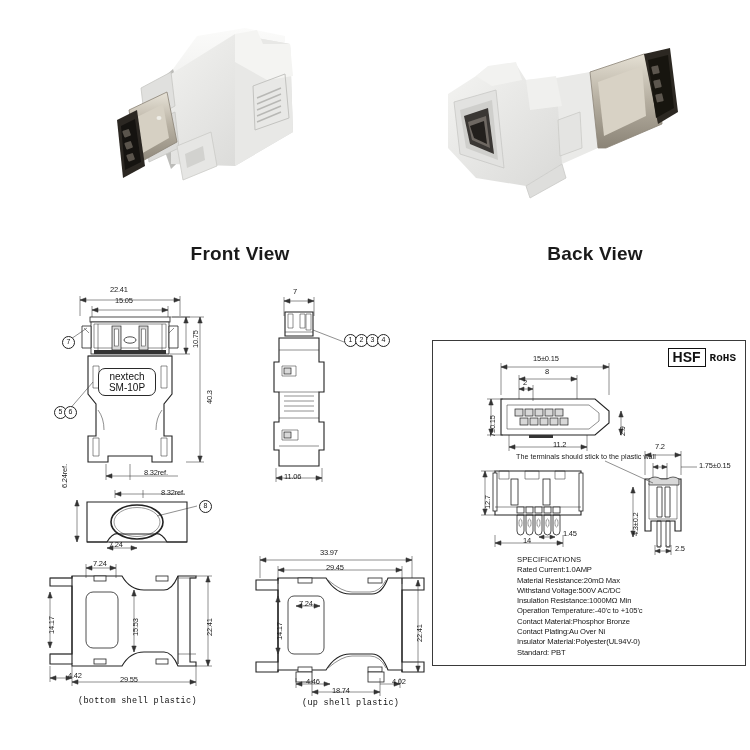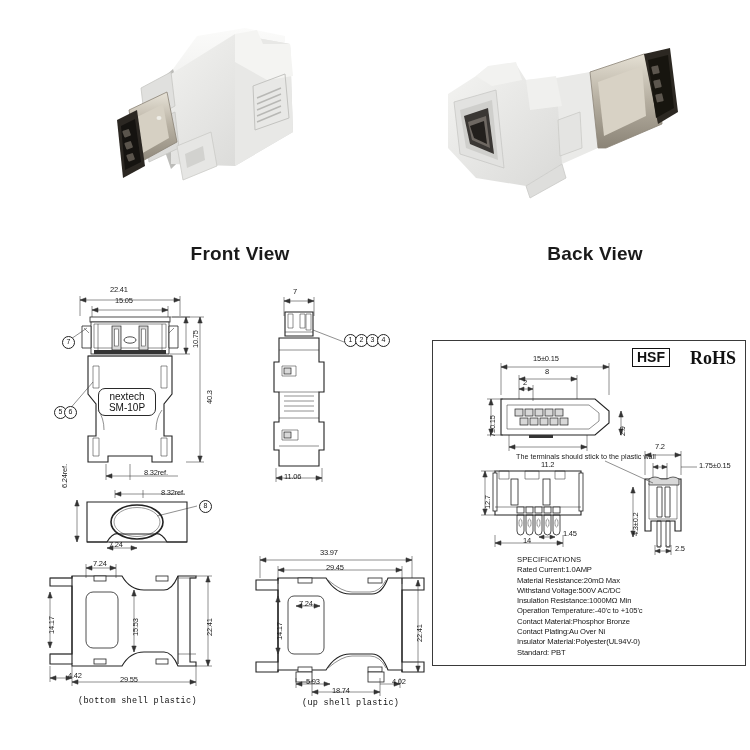--- a/index.html
+++ b/index.html
@@ -58,29 +58,29 @@
     font-size:8.5px;color:#111;white-space:nowrap;letter-spacing:.3px;
   }
 
   
   .specpanel{
     position:absolute;left:432px;top:340px;width:312px;height:324px;
     border:1.3px solid #3a3a3a;background:#fff;
   }
   .hsf-wrap{
     position:absolute;right:9px;top:7px;
-    display:flex;align-items:center;gap:20px;padding-left:8px;
+    display:flex;align-items:center;gap:4px;padding-left:8px;
   }
   .hsf-box{
     border:1.6px solid #111;padding:0px 4px 1px 4px;
     font-size:14px;font-weight:bold;line-height:16px;
     font-family:"Liberation Sans",sans-serif;color:#111;
   }
-  .rohs{font-size:18px;font-weight:bold;color:#111;
-    font-family:Liberation Serif, serif;line-height:16px;}
+  .rohs{font-size:11px;font-weight:bold;color:#111;
+    font-family:Liberation Mono, monospace;line-height:16px;}
 
   .note-term{
     position:absolute;left:83px;top:111px;
     font-size:7.2px;color:#1a1a1a;white-space:nowrap;
     font-family:"Liberation Sans",sans-serif;
   }
 
   .specs{
     position:absolute;left:84px;top:214px;
     font-family:"Liberation Sans",sans-serif;
@@ -283,21 +283,21 @@
 
         <g class="thin">
           <line x1="46" y1="190" x2="70" y2="190"></line>
           <line x1="70" y1="190" x2="118" y2="190"></line>
           <path d="M46,190 l6,-2.2 v4.4 z" fill="#333"></path>
           <line x1="46" y1="178" x2="46" y2="194"></line>
           <line x1="70" y1="178" x2="70" y2="194"></line>
         </g>
       </svg>
 
-      <div class="brandbox" style="left:38px;top:82px;width:56px;margin-top:20px;">
+      <div class="brandbox" style="left:38px;top:82px;width:56px;">
         <div>nextech</div>
         <div>SM-10P</div>
       </div>
 
       <div class="lbl" style="left:50px;top:-1px;">22.41</div>
       <div class="lbl" style="left:55px;top:10px;">15.05</div>
       <div class="lbl rot" style="left:131px;top:62px;">10.75</div>
       <div class="lbl rot" style="left:145px;top:118px;">40.3</div>
       <div class="lbl" style="left:84px;top:182px;">8.32ref.</div>
     </div>
@@ -501,21 +501,21 @@
           <line x1="60" y1="130" x2="60" y2="146"></line>
           <line x1="128" y1="128" x2="128" y2="146"></line>
           <line x1="148" y1="128" x2="148" y2="138"></line>
         </g>
       </svg>
       <div class="lbl" style="left:68px;top:-2px;">33.97</div>
       <div class="lbl" style="left:74px;top:13px;">29.45</div>
       <div class="lbl" style="left:47px;top:49px;">7.24</div>
       <div class="lbl rot" style="left:23px;top:90px;">14.17</div>
       <div class="lbl rot" style="left:163px;top:92px;">22.41</div>
-      <div class="lbl" style="left:54px;top:127px;">5.93</div>
+      <div class="lbl" style="left:54px;top:127px;">4.46</div>
       <div class="lbl" style="left:140px;top:127px;">4.02</div>
       <div class="lbl" style="left:80px;top:136px;">18.74</div>
       <div class="cap-small" style="left:50px;top:148px;">(up shell plastic)</div>
     </div>
 
   </div>
 
   <div class="specpanel">
 
     <div class="hsf-wrap">
@@ -579,21 +579,21 @@
           <path d="M110,92 l-6,-2.2 v4.4 z" fill="#333"></path>
           <line x1="32" y1="80" x2="32" y2="96"></line>
           <line x1="110" y1="80" x2="110" y2="96"></line>
         </g>
       </svg>
       <div class="lbl" style="left:56px;top:-1px;">15±0.15</div>
       <div class="lbl" style="left:68px;top:12px;">8</div>
       <div class="lbl" style="left:46px;top:23px;">2</div>
       <div class="lbl rot" style="left:11px;top:82px;">7±0.15</div>
       <div class="lbl rot" style="left:141px;top:81px;">2.9</div>
-      <div class="lbl" style="left:64px;top:85px;margin-top:20px;">11.2</div>
+      <div class="lbl" style="left:76px;top:85px;">11.2</div>
     </div>
 
     <div class="note-term">The terminals should stick to the plastic wall</div>
 
     <div class="dwg" style="left:44px;top:122px;">
       <svg width="130" height="90" viewBox="0 0 130 90">
         <path class="ln2" d="M18,8 H104 V52 H18 Z"></path>
         <path class="thin" d="M22,8 h10 v8 h-10 z M48,8 h14 v8 h-14 z M78,8 h10 v8 h-10 z"></path>
         <rect x="16" y="10" width="4" height="38" class="fillw"></rect>
         <rect x="102" y="10" width="4" height="38" class="fillw"></rect>

